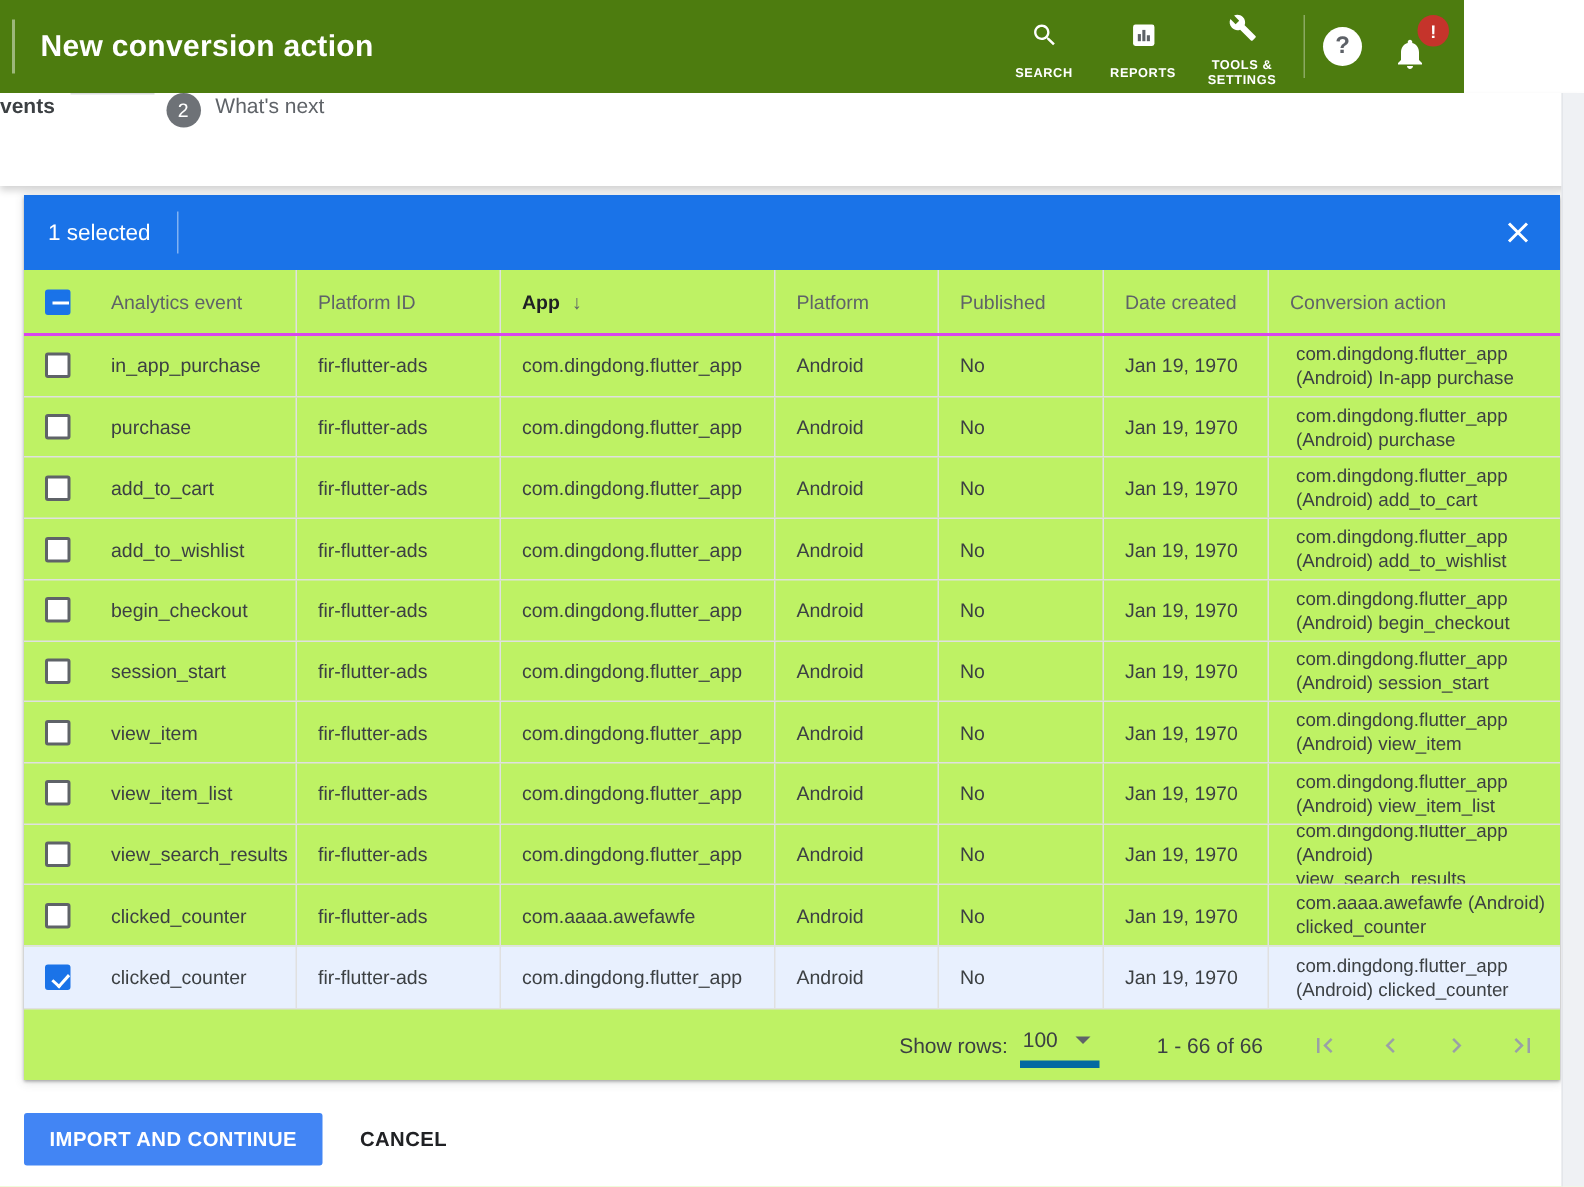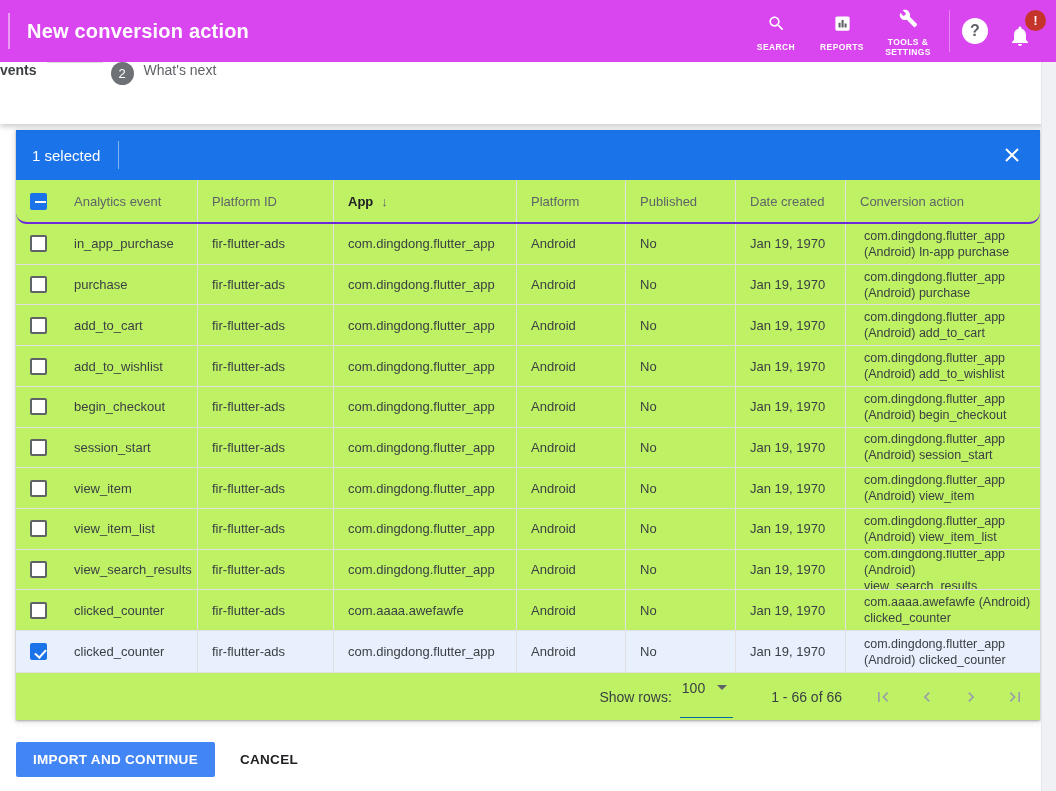--- a/index.html
+++ b/index.html
@@ -1,21 +1,21 @@
 <!DOCTYPE html>
 <html><head>
 <meta charset="utf-8">
 <style>
   * { margin:0; padding:0; box-sizing:border-box; }
   html,body { width:1056px; height:791px; overflow:hidden; background:#fff;
     font-family:"Liberation Sans", sans-serif; }
 
   
-  .appbar { position:absolute; left:0; top:0; width:1056px; height:62px;
-    background:#d946ef; display:flex; align-items:center; z-index:30; }
+  .appbar { position:absolute; left:0; top:0; width:976px; height:62px;
+    background:#4d7c0f; display:flex; align-items:center; z-index:30; }
   .appbar-accent { position:absolute; left:8px; top:13px; width:2px; height:36px;
     background:rgba(255,255,255,.45); }
   .appbar-title { color:#fff; font-size:20px; font-weight:bold; margin-left:27px;
     letter-spacing:.2px; }
   .appbar-right { position:absolute; right:10px; top:0; height:62px;
     display:flex; align-items:center; }
   .nav-item { display:flex; flex-direction:column; align-items:center;
     justify-content:center; color:#fff; width:66px; cursor:pointer; padding-top:4px; }
   .nav-item svg { width:19px; height:19px; }
   .nav-label { font-size:8.5px; font-weight:bold; letter-spacing:.4px; margin-top:5px;
@@ -49,21 +49,21 @@
   .selbar { height:50px; background:#1a73e8; display:flex; align-items:center;
     padding:0 16px; flex:none; }
   .selbar-text { color:#fff; font-size:15px; }
   .selbar-divider { width:1px; height:28px; background:rgba(255,255,255,.45); margin-left:18px; }
   .selbar-close { margin-left:auto; width:24px; height:24px; cursor:pointer;
     display:flex; align-items:center; justify-content:center; }
 
   
   .trow { display:grid; grid-template-columns:44px 137px 136px 183px 109px 110px 110px 1fr;
     align-items:center; flex:none; }
-  .thead { height:44px; border-bottom:2px solid #6d28d9;border-radius:11px; }
+  .thead { height:44px; border-bottom:2px solid #d946ef; }
   .tbody-row { height:40.72px; border-bottom:1px solid #e0e0e0; cursor:pointer; }
   .tbody-row:last-child { border-bottom:none; }
   .tbody-row.selected { background:#e8f0fe; }
   .tcell { padding:0 8px 0 14px; font-size:13px; color:#3c4043; align-self:stretch;
     display:flex; align-items:center; overflow:hidden; }
   .trow .tcell:nth-child(n+3) { border-left:1px solid #e0e0e0; }
   .thead .tcell { color:#5f6368; }
   .thead .tcell.sorted { color:#202124; font-weight:bold; }
   .sort-arrow { font-size:13px; color:#5f6368; margin-left:8px; font-weight:normal; }
   .cell-conv { font-size:12.5px; line-height:16px;padding-left:18px; }
@@ -74,22 +74,22 @@
   .cb.indeterminate::after { content:""; position:absolute; left:3px; top:6px;
     width:11px; height:2.5px; background:#fff; }
   .cb.checked::after { content:""; position:absolute; left:5px; top:1.5px; width:5px;
     height:9px; border:solid #fff; border-width:0 2px 2px 0; transform:rotate(42deg); }
   .tbody { display:flex; flex-direction:column; flex:1 1 auto; overflow:hidden; }
 
   
   .tfoot { height:48px; border-top:1px solid #e0e0e0; flex:none; display:flex;
     align-items:center; justify-content:flex-end; padding-right:14px; }
   .showrows-label { font-size:14px; color:#3c4043; }
-  .rows-select { display:flex; align-items:center; border-bottom:1px solid #0369a1;
-    margin-left:8px; padding:4px 6px 21px 2px; cursor:pointer; min-width:52px; }
+  .rows-select { display:flex; align-items:center; border-bottom:5px solid #0369a1;
+    margin-left:8px; padding:4px 6px 6px 2px; cursor:pointer; min-width:52px; }
   .rows-select-value { font-size:14px; color:#3c4043; }
   .caret { width:0; height:0; border-left:5px solid transparent; border-right:5px solid transparent;
     border-top:5px solid #5f6368; margin-left:12px; }
   .range-text { font-size:14px; color:#3c4043; margin:0 30px 0 38px; }
   .pager { display:flex; align-items:center; gap:22px; }
   .pager-btn { width:22px; height:22px; display:flex; align-items:center;
     justify-content:center; cursor:default; }
   .pager-btn svg { width:20px; height:20px; fill:#9aa0a6; }
 
   

